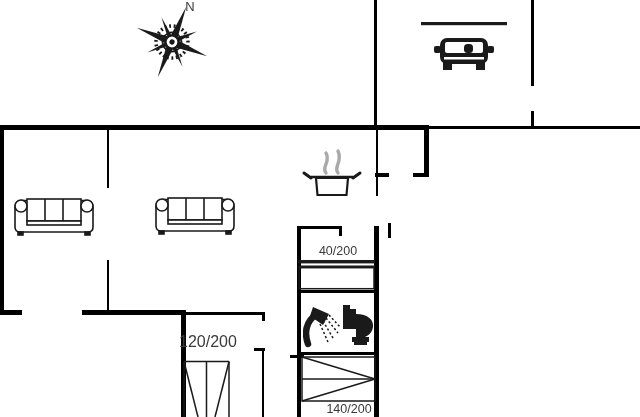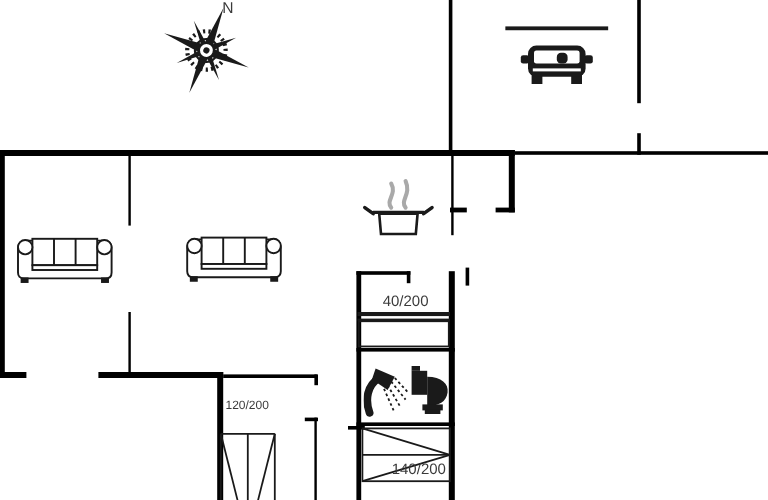--- a/index.html
+++ b/index.html
@@ -123,41 +123,41 @@
     </g>
   </svg>
 
   <div class="label" style="left:299px;top:245px;width:78px">40/200</div>
   <svg class="icon" style="left:297px;top:259px" width="80" height="35" viewBox="0 0 80 35">
     <rect x="1" y="1" width="77" height="3.4" fill="var(--line)"></rect>
     <rect x="1" y="6.5" width="77" height="2.2" fill="var(--line)"></rect>
     <rect x="2" y="8.7" width="75" height="21" fill="none" stroke="var(--line)" stroke-width="1.5"></rect>
   </svg>
 
-  <div class="label" style="left:179px;top:334px;width:54px;font-size:10px">120/200</div>
+  <div class="label" style="left:179px;top:334px;width:54px;font-size:16px">120/200</div>
   <svg class="icon" style="left:182px;top:360px" width="50" height="57" viewBox="0 0 50 57">
     <g fill="none" stroke="var(--line)" stroke-width="1.5">
       <path d="M2,1.5 H47"></path>
       <path d="M2,1.5 V57"></path>
       <path d="M47,1.5 V57"></path>
       <path d="M24.5,1.5 V57"></path>
       <path d="M2,1.5 L16,57"></path>
       <path d="M47,1.5 L33,57"></path>
     </g>
   </svg>
 
   <svg class="icon" style="left:301px;top:355px" width="78" height="50" viewBox="0 0 78 50">
     <g fill="none" stroke="var(--line)" stroke-width="1.5">
       <rect x="1" y="2" width="73" height="44"></rect>
       <path d="M1,24 H74"></path>
       <path d="M1,2 L74,24"></path>
       <path d="M1,46 L74,24"></path>
     </g>
   </svg>
-  <div class="label" style="left:301px;top:385px;width:96px">140/200</div>
+  <div class="label" style="left:301px;top:403px;width:96px">140/200</div>
 
   <svg class="icon" style="left:303px;top:305px" width="38" height="43" viewBox="0 0 38 43">
     <path d="M5,39 C1,28 3,16 13,10" fill="none" stroke="var(--line)" stroke-width="6.5" stroke-linecap="round"></path>
     <polygon points="10,2 26,9 20,20 7,11" fill="var(--line)"></polygon>
     <g stroke="var(--line)" stroke-width="1.5" stroke-dasharray="2.2 2.2">
       <line x1="26" y1="10" x2="37" y2="22"></line>
       <line x1="23" y1="13" x2="35" y2="28"></line>
       <line x1="20" y1="16" x2="30" y2="33"></line>
       <line x1="17" y1="19" x2="25" y2="37"></line>
     </g>

